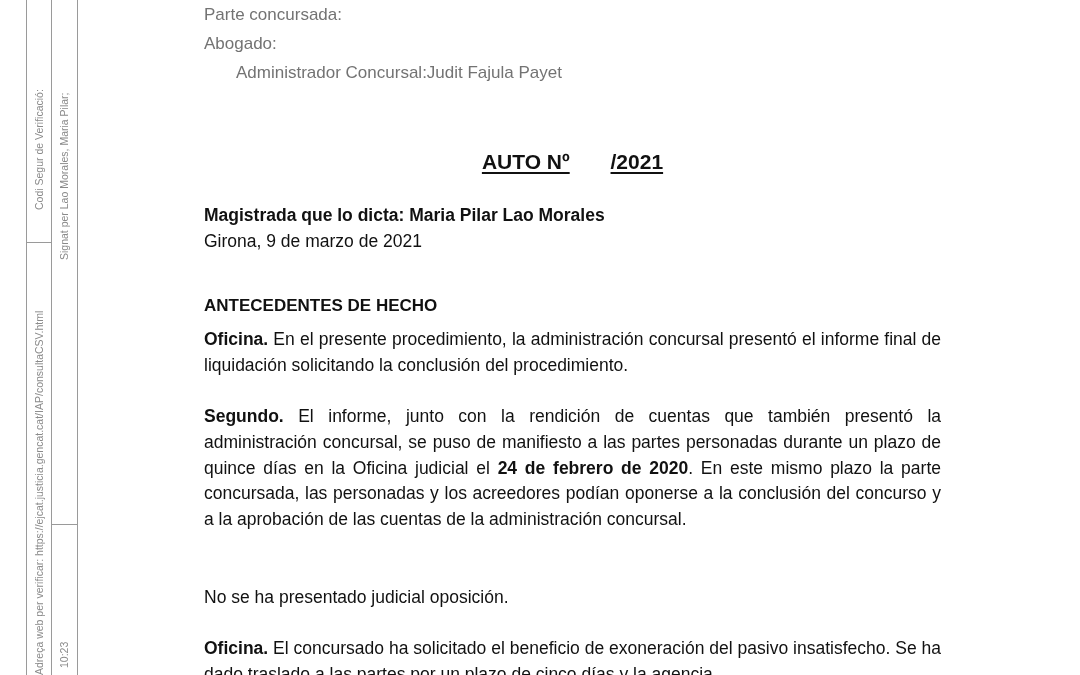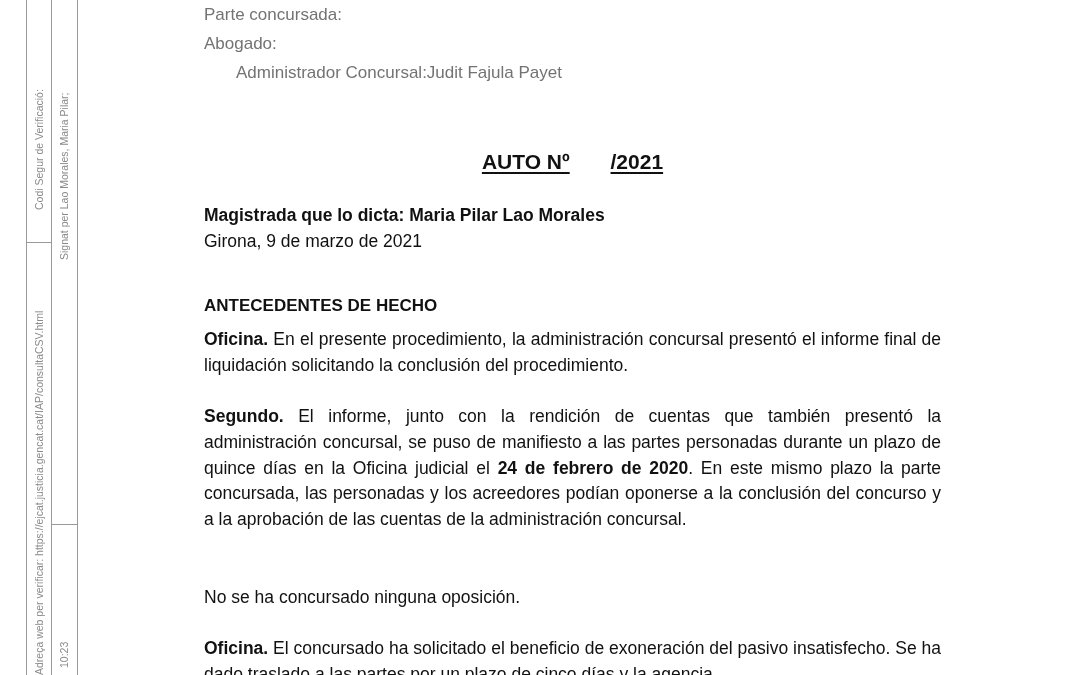--- a/index.html
+++ b/index.html
@@ -134,16 +134,16 @@
 
   <div class="magistrada">Magistrada que lo dicta: Maria Pilar Lao Morales</div>
   <div class="fecha">Girona, 9 de marzo de 2021</div>
 
   <div class="section-heading">ANTECEDENTES DE HECHO</div>
 
   <div class="para" style="top:327px;"><b>Oficina.</b><span> En el presente procedimiento, la administración concursal presentó el informe final de liquidación solicitando la conclusión del procedimiento.</span></div>
 
   <div class="para" style="top:404px;"><b>Segundo.</b><span> El informe, junto con la rendición de cuentas que también presentó la administración concursal, se puso de manifiesto a las partes personadas durante un plazo de quince días en la Oficina judicial el </span><b>24 de febrero de 2020</b><span>. En este mismo plazo la parte concursada, las personadas y los acreedores podían oponerse a la conclusión del concurso y a la aprobación de las cuentas de la administración concursal.</span></div>
 
-  <div class="para" style="top:585px;">No se ha concursado ninguna oposición.</div>
+  <div class="para" style="top:585px;">No se ha presentado judicial oposición.</div>
 
   <div class="para" style="top:636px;"><b>Oficina.</b><span> El concursado ha solicitado el beneficio de exoneración del pasivo insatisfecho. Se ha dado traslado a las partes por un plazo de cinco días y la agencia</span></div>
 </div>
 
 </body></html>

